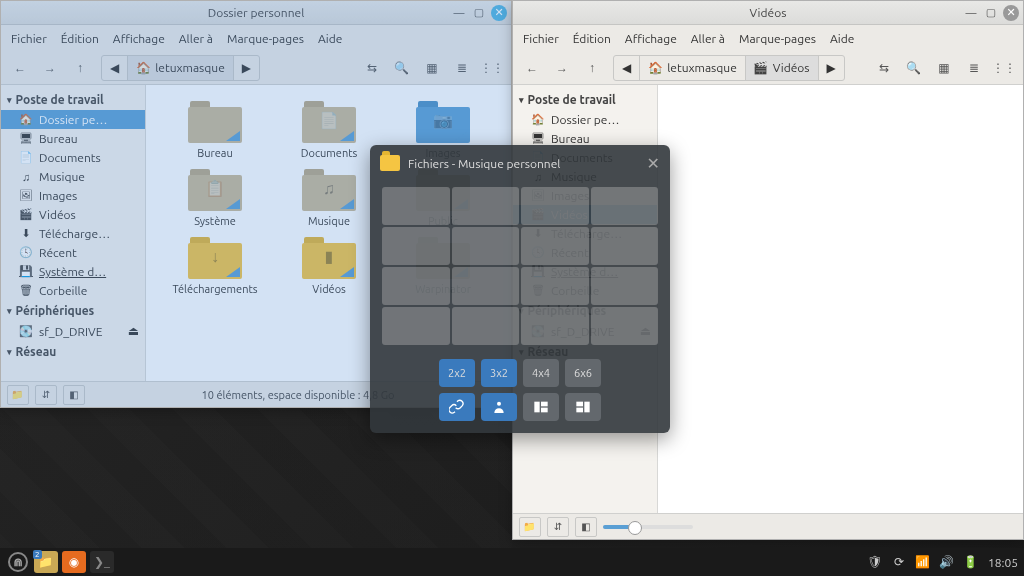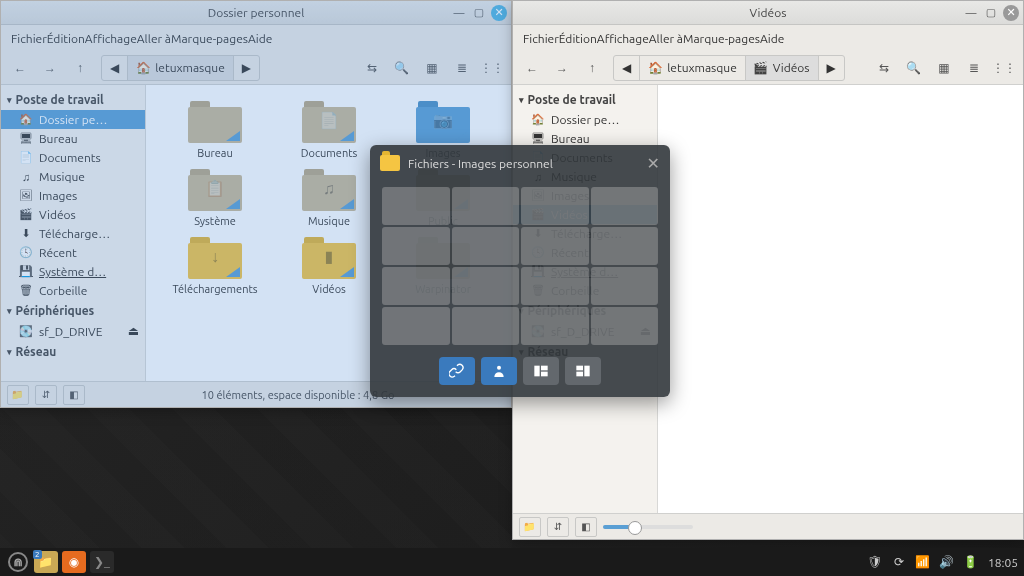--- a/index.html
+++ b/index.html
@@ -9,21 +9,21 @@
 .window{position:absolute;background:#f5f5f3;border:1px solid #b0b0b0;box-shadow:0 4px 12px rgba(0,0,0,.25);display:flex;flex-direction:column}
 .win-left{left:0;top:0;width:512px;height:408px}
 .win-right{left:512px;top:0;width:512px;height:540px}
 .win-left.selected::after{content:"";position:absolute;inset:0;background:rgba(80,140,210,.25);pointer-events:none}
 .titlebar{height:24px;display:flex;align-items:center;justify-content:center;background:linear-gradient(#e8e8e6,#dcdcda);border-bottom:1px solid #c5c5c3;position:relative}
 .titlebar .title{font-size:12px;color:#444}
 .win-controls{position:absolute;right:4px;display:flex;gap:4px}
 .win-btn{width:16px;height:16px;border-radius:50%;display:flex;align-items:center;justify-content:center;font-size:11px;color:#555;cursor:pointer}
 .win-btn.close{background:#4fb4e0;color:#fff}
 .win-right .win-btn.close{background:#999;color:#fff}
-.menubar{height:26px;display:flex;align-items:center;padding:0 10px;background:#eceae6}
+.menubar{height:26px;display:flex;align-items:center;gap:14px;padding:0 10px;background:#eceae6}
 .menubar span{color:#333;cursor:pointer;font-size:12px}
 .toolbar{height:34px;display:flex;align-items:center;padding:0 6px;gap:4px;background:#eceae6;border-bottom:1px solid #d0d0ce}
 .tbtn{width:26px;height:26px;display:flex;align-items:center;justify-content:center;border-radius:3px;cursor:pointer;color:#555}
 .pathbox{display:flex;align-items:center;border:1px solid #c8c8c6;border-radius:3px;height:26px;margin:0 4px}
 .pathseg{padding:0 8px;height:24px;display:flex;align-items:center;gap:4px;border-right:1px solid #c8c8c6;color:#333;cursor:pointer}
 .pathseg.active{background:#ddd}
 .pathseg:last-child{border-right:none}
 .spacer{flex:1}
 .body{flex:1;display:flex;min-height:0}
 .sidebar{width:145px;background:#f4f2ee;border-right:1px solid #d8d8d6;overflow:auto;padding:4px 0}
@@ -367,40 +367,46 @@
       <div class="stat-btn">📁</div>
       <div class="stat-btn">⇵</div>
       <div class="stat-btn">◧</div>
       <div class="slider"></div>
     </div>
   </div>
 
   <div class="overlay">
     <div class="ov-title">
       <div class="fic"></div>
-      <span>Fichiers - Images personnel</span>
+      <span>Fichiers - Musique personnel</span>
       <span class="ov-close">✕</span>
     </div>
     <div class="ov-grid">
       <div class="ov-cell"></div>
         <div class="ov-cell"></div>
         <div class="ov-cell"></div>
         <div class="ov-cell"></div>
       <div class="ov-cell"></div>
         <div class="ov-cell"></div>
         <div class="ov-cell"></div>
         <div class="ov-cell"></div>
       <div class="ov-cell"></div>
         <div class="ov-cell"></div>
         <div class="ov-cell"></div>
         <div class="ov-cell"></div>
       <div class="ov-cell"></div>
         <div class="ov-cell"></div>
         <div class="ov-cell"></div>
         <div class="ov-cell"></div>
+    </div>
+    <div class="ov-btns">
+      <div class="ov-b blue">2x2</div>
+      <div class="ov-b blue">3x2</div>
+      <div class="ov-b gray">4x4</div>
+      <div class="ov-b gray">6x6</div>
     </div>
     <div class="ov-row2">
       <div class="ov-b blue">
           <svg viewBox="0 0 24 24">
             <path d="M10 13a5 5 0 0 0 7 0l3-3a5 5 0 0 0-7-7l-1 1m-1 6a5 5 0 0 0-7 0l-3 3a5 5 0 0 0 7 7l1-1" stroke="#fff" stroke-width="2" fill="none"></path>
           </svg>
         </div>
       <div class="ov-b blue">
           <svg viewBox="0 0 24 24">
             <circle cx="12" cy="7" r="3"></circle>

